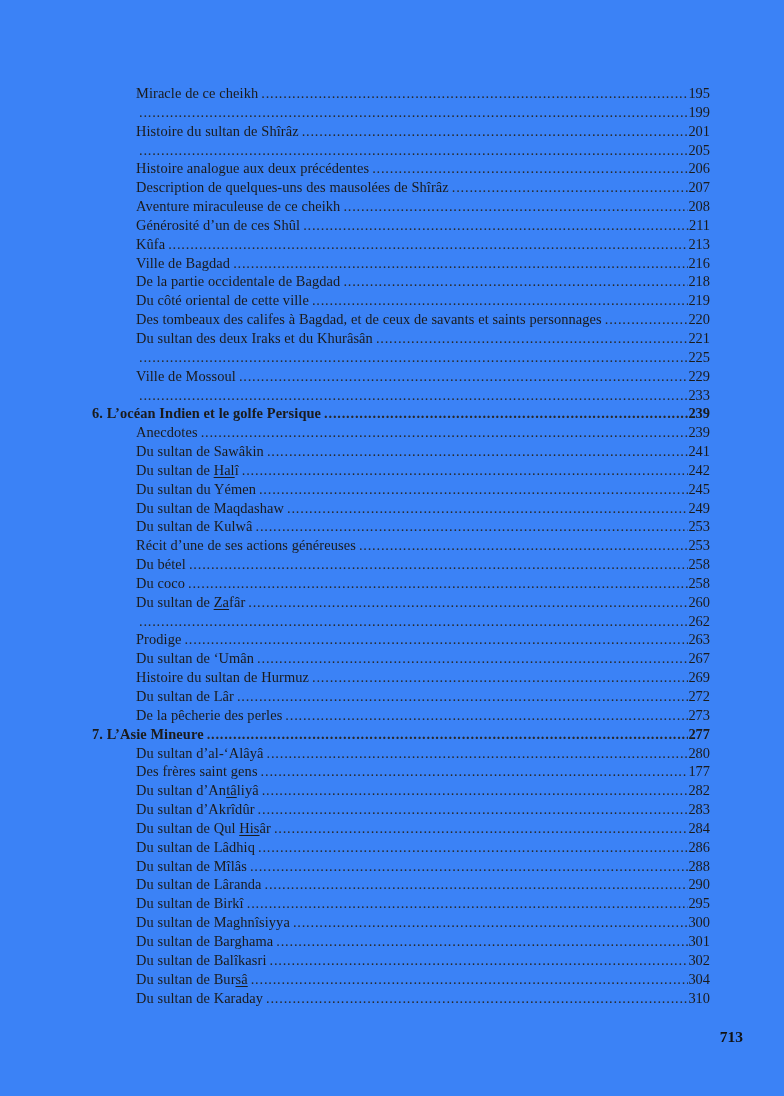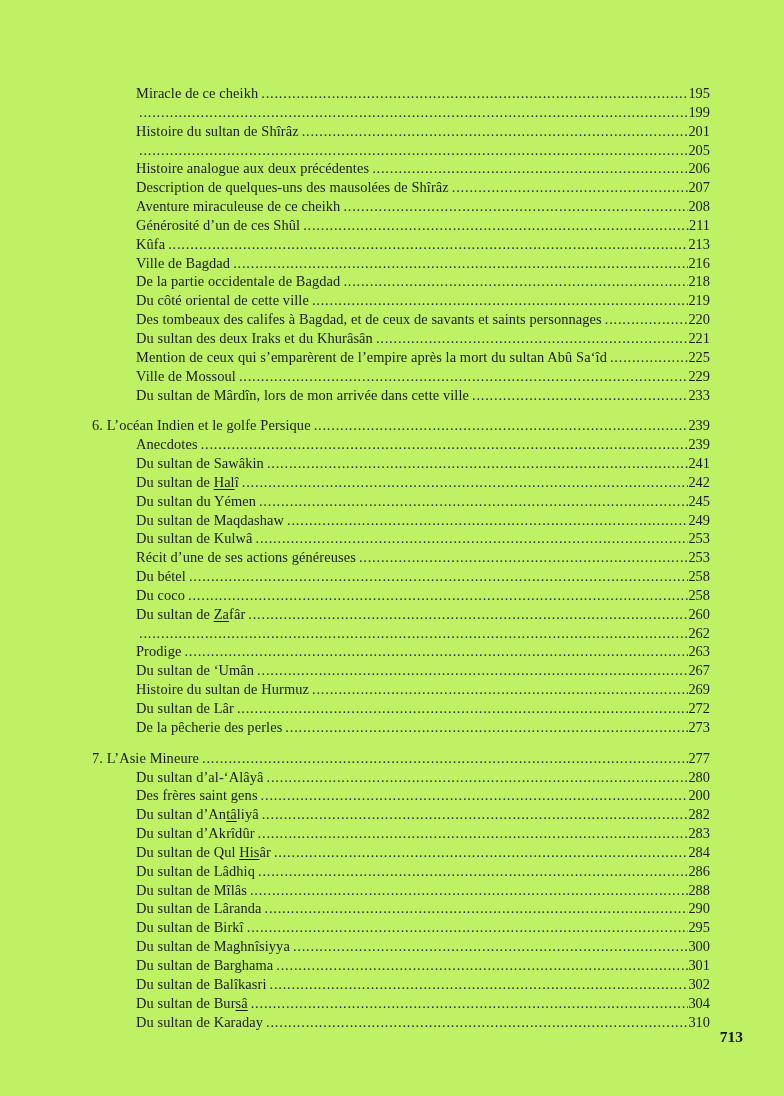--- a/index.html
+++ b/index.html
@@ -5,40 +5,39 @@
   html,body{margin:0;padding:0;}
   body{
     width:784px;height:1096px;
     background:#f2f2f0;
     font-family:"Liberation Serif","DejaVu Serif",serif;
     position:relative;
   }
   .page{
     position:absolute;left:0;top:0;
     width:784px;height:1096px;
-    background:#bef264;
+    background:#3b82f6;
     color:#1b1b1b;
     overflow:hidden;
   }
   .toc{
     position:absolute;
     left:92px;
     top:84px;
     width:618px;
   }
   .toc-row{
     display:flex;
     align-items:baseline;
     font-size:14.4px;
     line-height:18.85px;
     white-space:nowrap;
   }
   .toc-row.section{
-    font-weight:normal;
-    margin-top:12px;
+    font-weight:bold;
   }
   .toc-row.level-1{
     padding-left:44px;
   }
   .toc-label{
     flex:0 0 auto;
     letter-spacing:0.1px;
   }
   .toc-label .u{
     text-decoration:underline;
@@ -133,31 +132,29 @@
         <span class="toc-label"><span>Des tombeaux des califes à Bagdad, et de ceux de savants et saints personnages</span></span>
         <span class="toc-leader">............................................................................................................................................................................................................................</span>
         <span class="toc-page">220</span>
       </div>
       <div class="toc-row level-1">
         <span class="toc-label"><span>Du sultan des deux Iraks et du Khurâsân</span></span>
         <span class="toc-leader">............................................................................................................................................................................................................................</span>
         <span class="toc-page">221</span>
       </div>
       <div class="toc-row level-1">
-        <span class="toc-label"><span>Mention de ceux qui s’emparèrent de l’empire après la mort du sultan Abû Sa‘îd</span></span>
         <span class="toc-leader">............................................................................................................................................................................................................................</span>
         <span class="toc-page">225</span>
       </div>
       <div class="toc-row level-1">
         <span class="toc-label"><span>Ville de Mossoul</span></span>
         <span class="toc-leader">............................................................................................................................................................................................................................</span>
         <span class="toc-page">229</span>
       </div>
       <div class="toc-row level-1">
-        <span class="toc-label"><span>Du sultan de Mârdîn, lors de mon arrivée dans cette ville</span></span>
         <span class="toc-leader">............................................................................................................................................................................................................................</span>
         <span class="toc-page">233</span>
       </div>
       <div class="toc-row level-0 section">
         <span class="toc-label"><span>6. L’océan Indien et le golfe Persique </span></span>
         <span class="toc-leader">............................................................................................................................................................................................................................</span>
         <span class="toc-page">239</span>
       </div>
       <div class="toc-row level-1">
         <span class="toc-label"><span>Anecdotes</span></span>
@@ -244,21 +241,21 @@
         <span class="toc-page">277</span>
       </div>
       <div class="toc-row level-1">
         <span class="toc-label"><span>Du sultan d’al-‘Alâyâ</span></span>
         <span class="toc-leader">............................................................................................................................................................................................................................</span>
         <span class="toc-page">280</span>
       </div>
       <div class="toc-row level-1">
         <span class="toc-label"><span>Des frères saint gens</span></span>
         <span class="toc-leader">............................................................................................................................................................................................................................</span>
-        <span class="toc-page">200</span>
+        <span class="toc-page">177</span>
       </div>
       <div class="toc-row level-1">
         <span class="toc-label"><span>Du sultan d’An</span><span class="u">tâ</span><span>liyâ</span></span>
         <span class="toc-leader">............................................................................................................................................................................................................................</span>
         <span class="toc-page">282</span>
       </div>
       <div class="toc-row level-1">
         <span class="toc-label"><span>Du sultan d’Akrîdûr</span></span>
         <span class="toc-leader">............................................................................................................................................................................................................................</span>
         <span class="toc-page">283</span>

